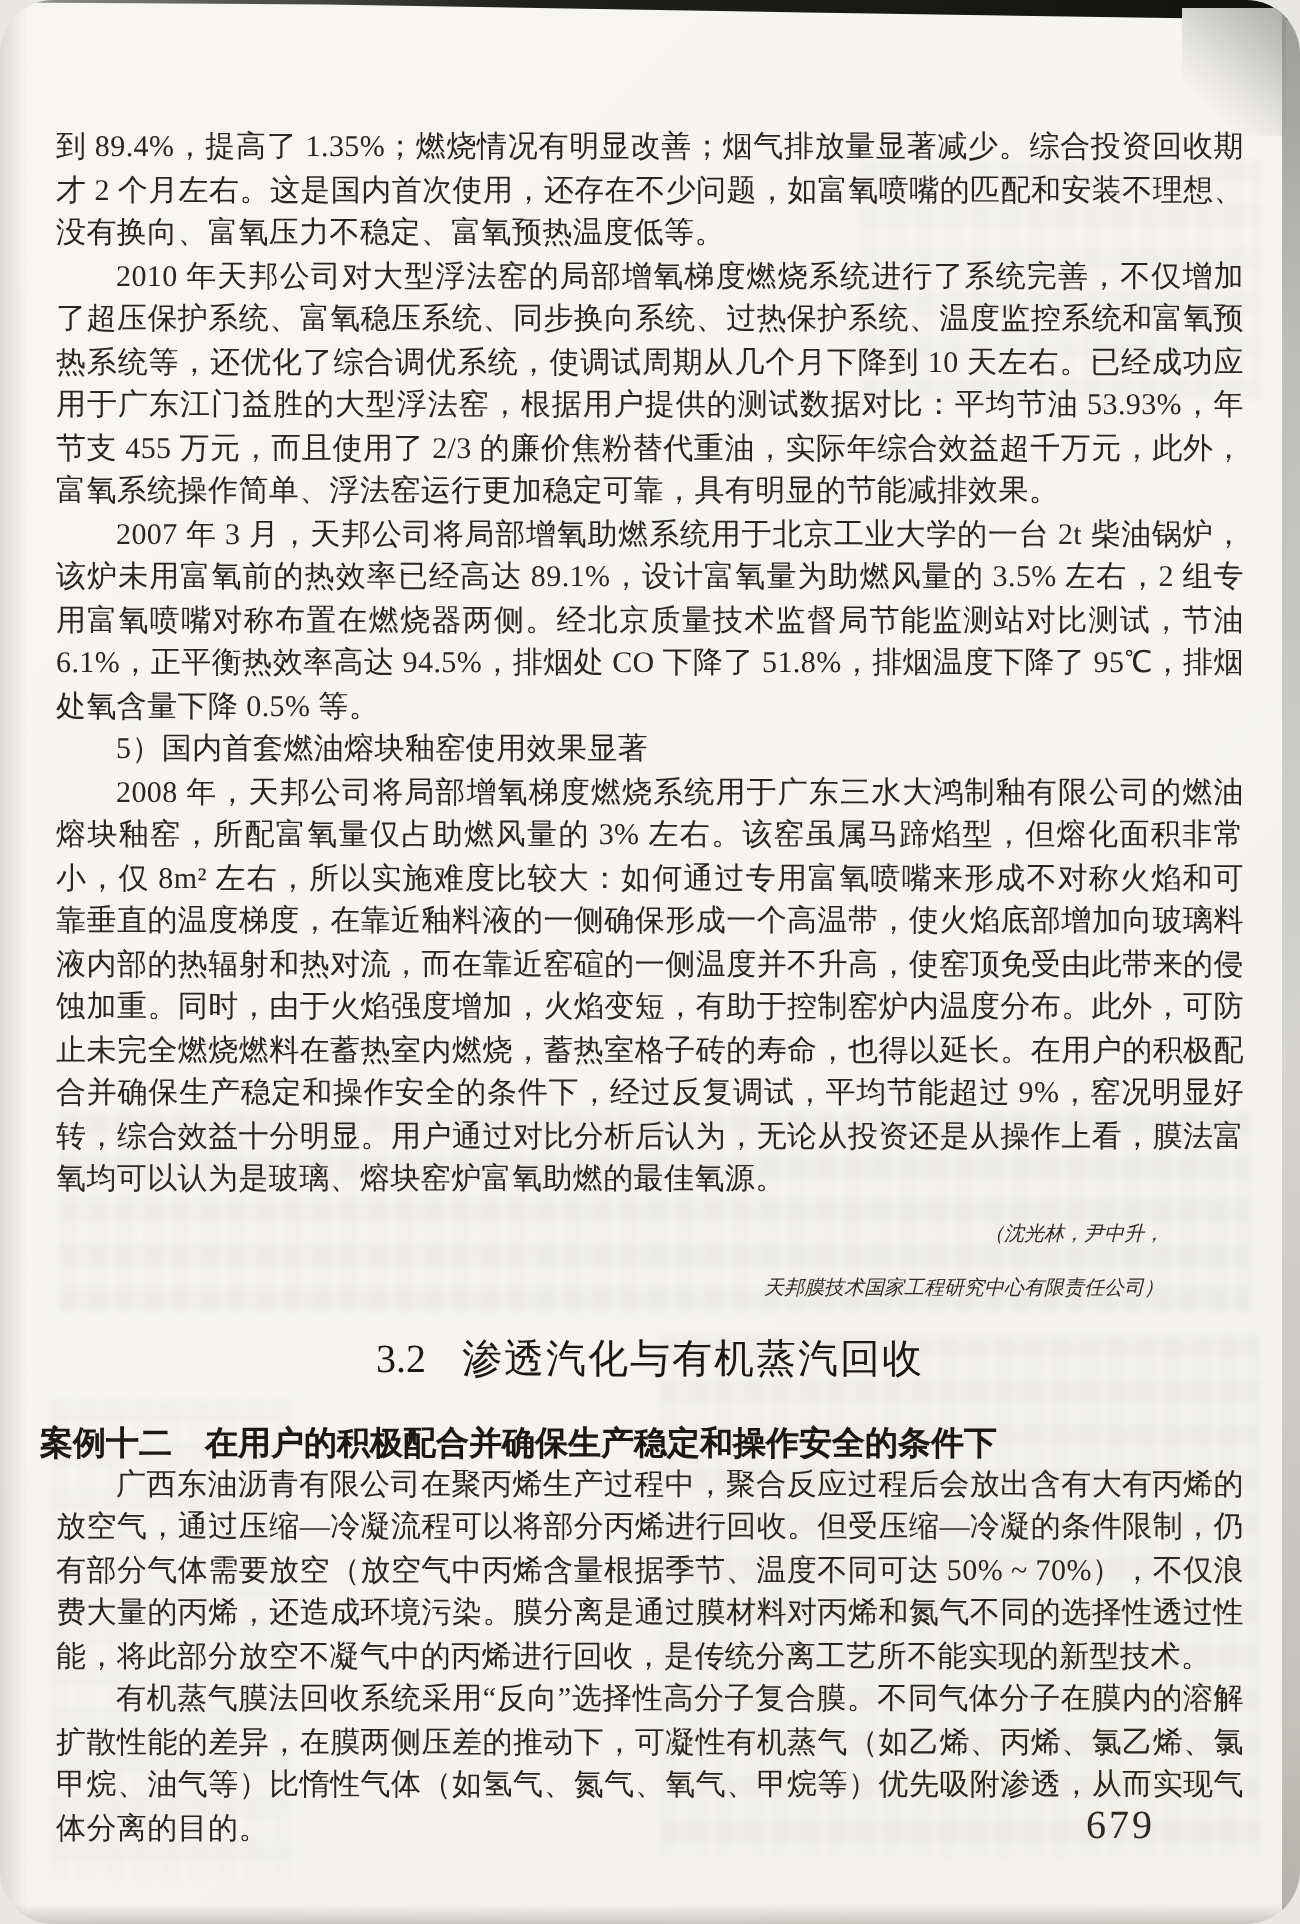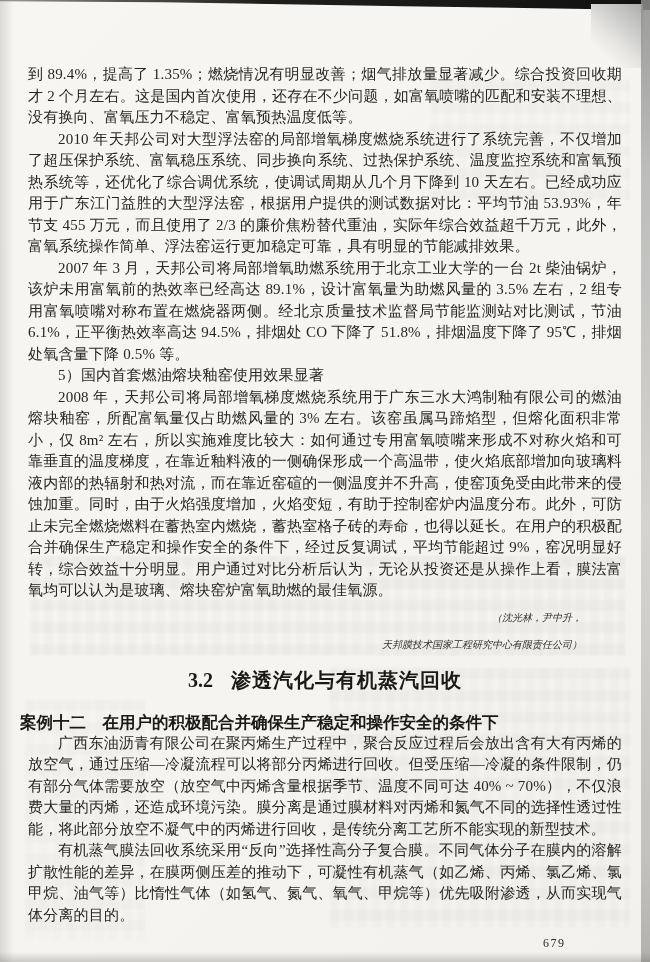--- a/index.html
+++ b/index.html
@@ -7,20 +7,21 @@
     width: 650px; height: 962px;
     background: #e8e7e3;
     font-family: "Liberation Serif", serif;
   }
   .page {
     position: relative;
     width: 650px; height: 962px;
     background: linear-gradient(135deg, #f7f6f2 0%, #f5f4f0 55%, #f2f1ec 100%);
     overflow: hidden;
     color: #26231e;
+    border-radius: 27px;
   }
 
   
   .edge-top {
     position: absolute; top: 0; left: 0; width: 650px; height: 10px;
     background: linear-gradient(to right, #9a9a98 0%, #555553 18%, #1f1f1e 40%, #121211 100%);
     clip-path: polygon(0 0, 100% 0, 100% 100%, 62% 62%, 25% 22%, 0 12%);
   }
   .corner-fold {
     position: absolute; top: 4px; right: 7px; width: 52px; height: 64px;
@@ -77,21 +78,21 @@
     font-size: 10px;
     line-height: 27px;
     color: #2e2b24;
   }
   .attribution .attr-line { display: block; }
 
   .section-heading {
     margin-top: 9px;
     text-align: center;
     font-size: 20px;
-    font-weight: bold;
+    font-weight: normal;
     line-height: 26px;
     color: #1c1914;
     letter-spacing: 1px;
   }
   .section-heading .sec-num { margin-right: .9em; letter-spacing: 0; }
 
   .case-heading {
     margin-top: 18px;
     margin-left: -8px;
     font-family: "Liberation Sans", sans-serif;
@@ -106,22 +107,22 @@
     margin-top: 13px;
     margin-left: 1.1em;
     font-family: "Liberation Sans", sans-serif;
     font-size: 15px;
     font-weight: bold;
     line-height: 17px;
     color: #201d17;
   }
 
   .page-number {
-    position: absolute; left: 543px; top: 936px;
-    font-size: 12px;
+    position: absolute; left: 543px; top: 902px;
+    font-size: 20px;
     letter-spacing: 1.5px;
     color: #2b2822;
   }
 </style>
 </head>
 <body>
 
 <div class="page">
 
   <div class="edge-top"></div>
@@ -150,20 +151,20 @@
 
     <div class="section-heading">
       <span class="sec-num">3.2</span><span>渗透汽化与有机蒸汽回收</span>
     </div>
 
     <div class="case-heading">
       <span class="case-label">案例十二</span><span>在用户的积极配合并确保生产稳定和操作安全的条件下</span>
     </div>
 
 
-    <p class="body indent">广西东油沥青有限公司在聚丙烯生产过程中，聚合反应过程后会放出含有大有丙烯的放空气，通过压缩—冷凝流程可以将部分丙烯进行回收。但受压缩—冷凝的条件限制，仍有部分气体需要放空（放空气中丙烯含量根据季节、温度不同可达 40% ~ 70%），不仅浪费大量的丙烯，还造成环境污染。膜分离是通过膜材料对丙烯和氮气不同的选择性透过性能，将此部分放空不凝气中的丙烯进行回收，是传统分离工艺所不能实现的新型技术。</p>
+    <p class="body indent">广西东油沥青有限公司在聚丙烯生产过程中，聚合反应过程后会放出含有大有丙烯的放空气，通过压缩—冷凝流程可以将部分丙烯进行回收。但受压缩—冷凝的条件限制，仍有部分气体需要放空（放空气中丙烯含量根据季节、温度不同可达 50% ~ 70%），不仅浪费大量的丙烯，还造成环境污染。膜分离是通过膜材料对丙烯和氮气不同的选择性透过性能，将此部分放空不凝气中的丙烯进行回收，是传统分离工艺所不能实现的新型技术。</p>
     <p class="body indent">有机蒸气膜法回收系统采用“反向”选择性高分子复合膜。不同气体分子在膜内的溶解扩散性能的差异，在膜两侧压差的推动下，可凝性有机蒸气（如乙烯、丙烯、氯乙烯、氯甲烷、油气等）比惰性气体（如氢气、氮气、氧气、甲烷等）优先吸附渗透，从而实现气体分离的目的。</p>
 
   </div>
 
   <div class="page-number">679</div>
 
 </div>
 
 </body></html>

